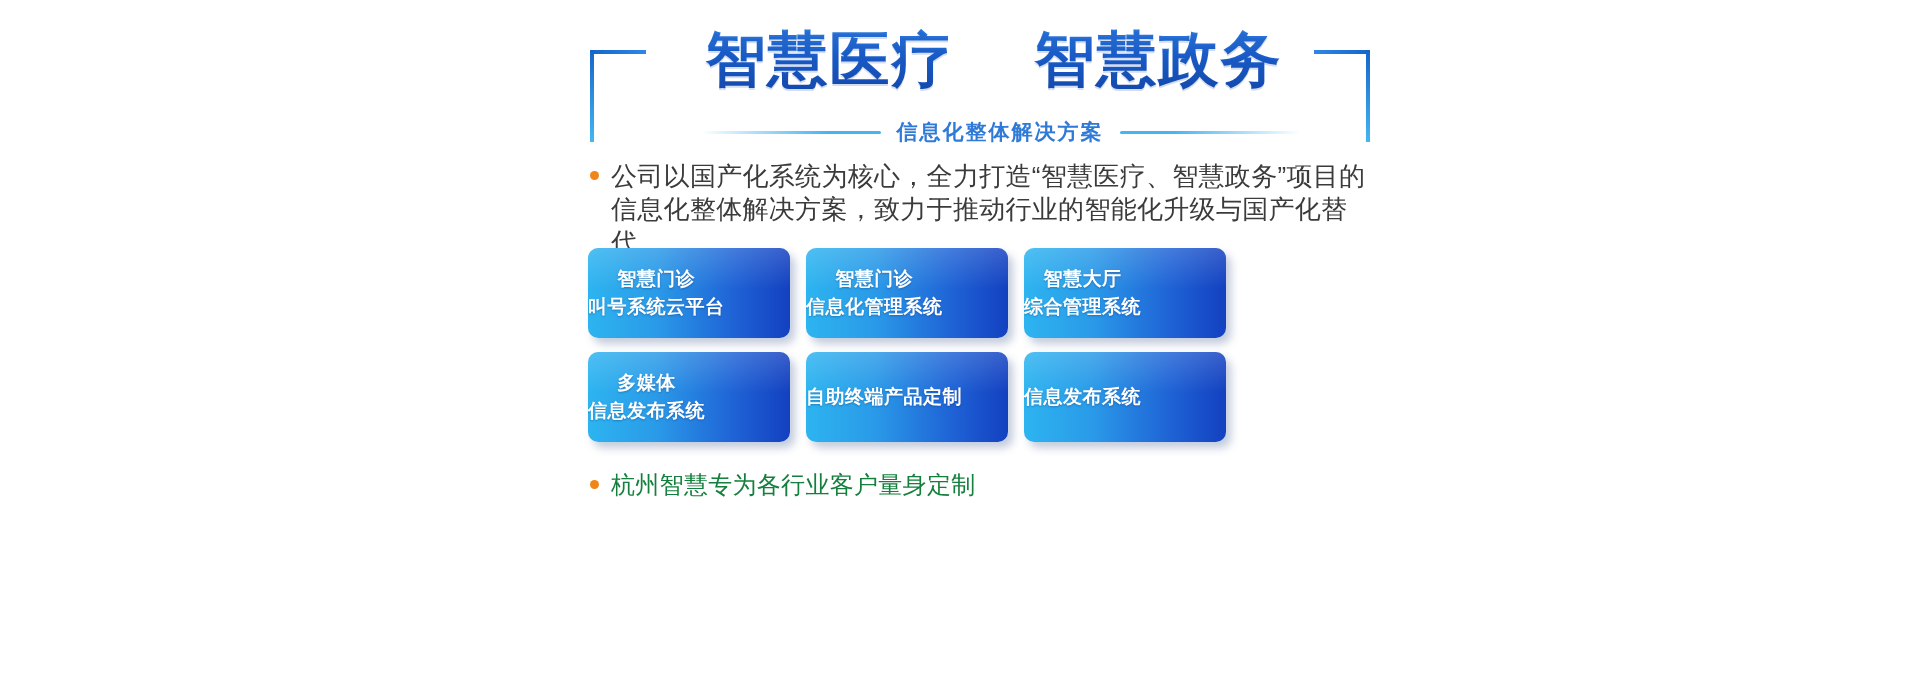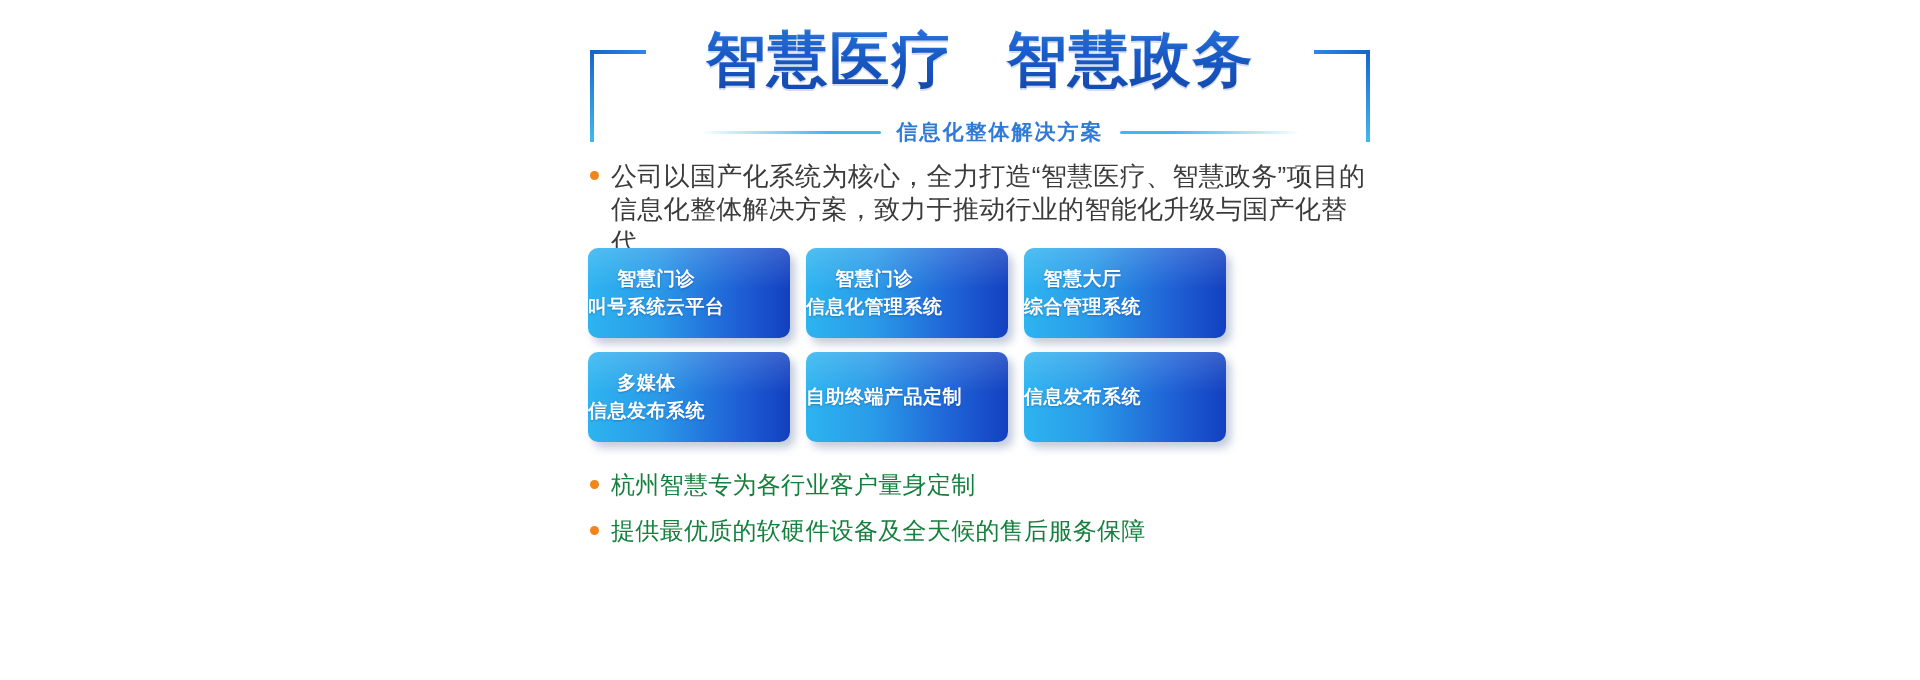--- a/index.html
+++ b/index.html
@@ -50,20 +50,21 @@
     font-size:60px;
     font-weight:bold;
     letter-spacing:2px;
     line-height:76px;
     color:#1659c4;
     background:linear-gradient(180deg,#2f7ee0 0%,#1a5ecb 45%,#1246a8 100%);
     -webkit-background-clip:text;
     background-clip:text;
     -webkit-text-fill-color:transparent;
     text-shadow:0 2px 0 rgba(20,70,170,.18);
+    margin-left:28px;
   }
   .title-gap{display:inline-block;width:44px;}
 
   .sub-row{
     position:absolute;
     left:0; top:96px;
     width:780px;
     display:flex;
     align-items:center;
     justify-content:center;
@@ -225,19 +226,15 @@
     <div class="card">
       <span class="card-label">信息发布系统</span>
     </div>
   </div>
 
   <div class="bullets">
     <div class="bullet">
       <span class="dot" style="margin-top:8px"></span>
       <span class="bullet-text">杭州智慧专为各行业客户量身定制</span>
     </div>
-    <div class="bullet">
-      <span class="dot" style="margin-top:8px"></span>
-      <span class="bullet-text">提供最优质的软硬件设备及全天候的售后服务保障</span>
-    </div>
   </div>
 
 </div>
 
 </body></html>

